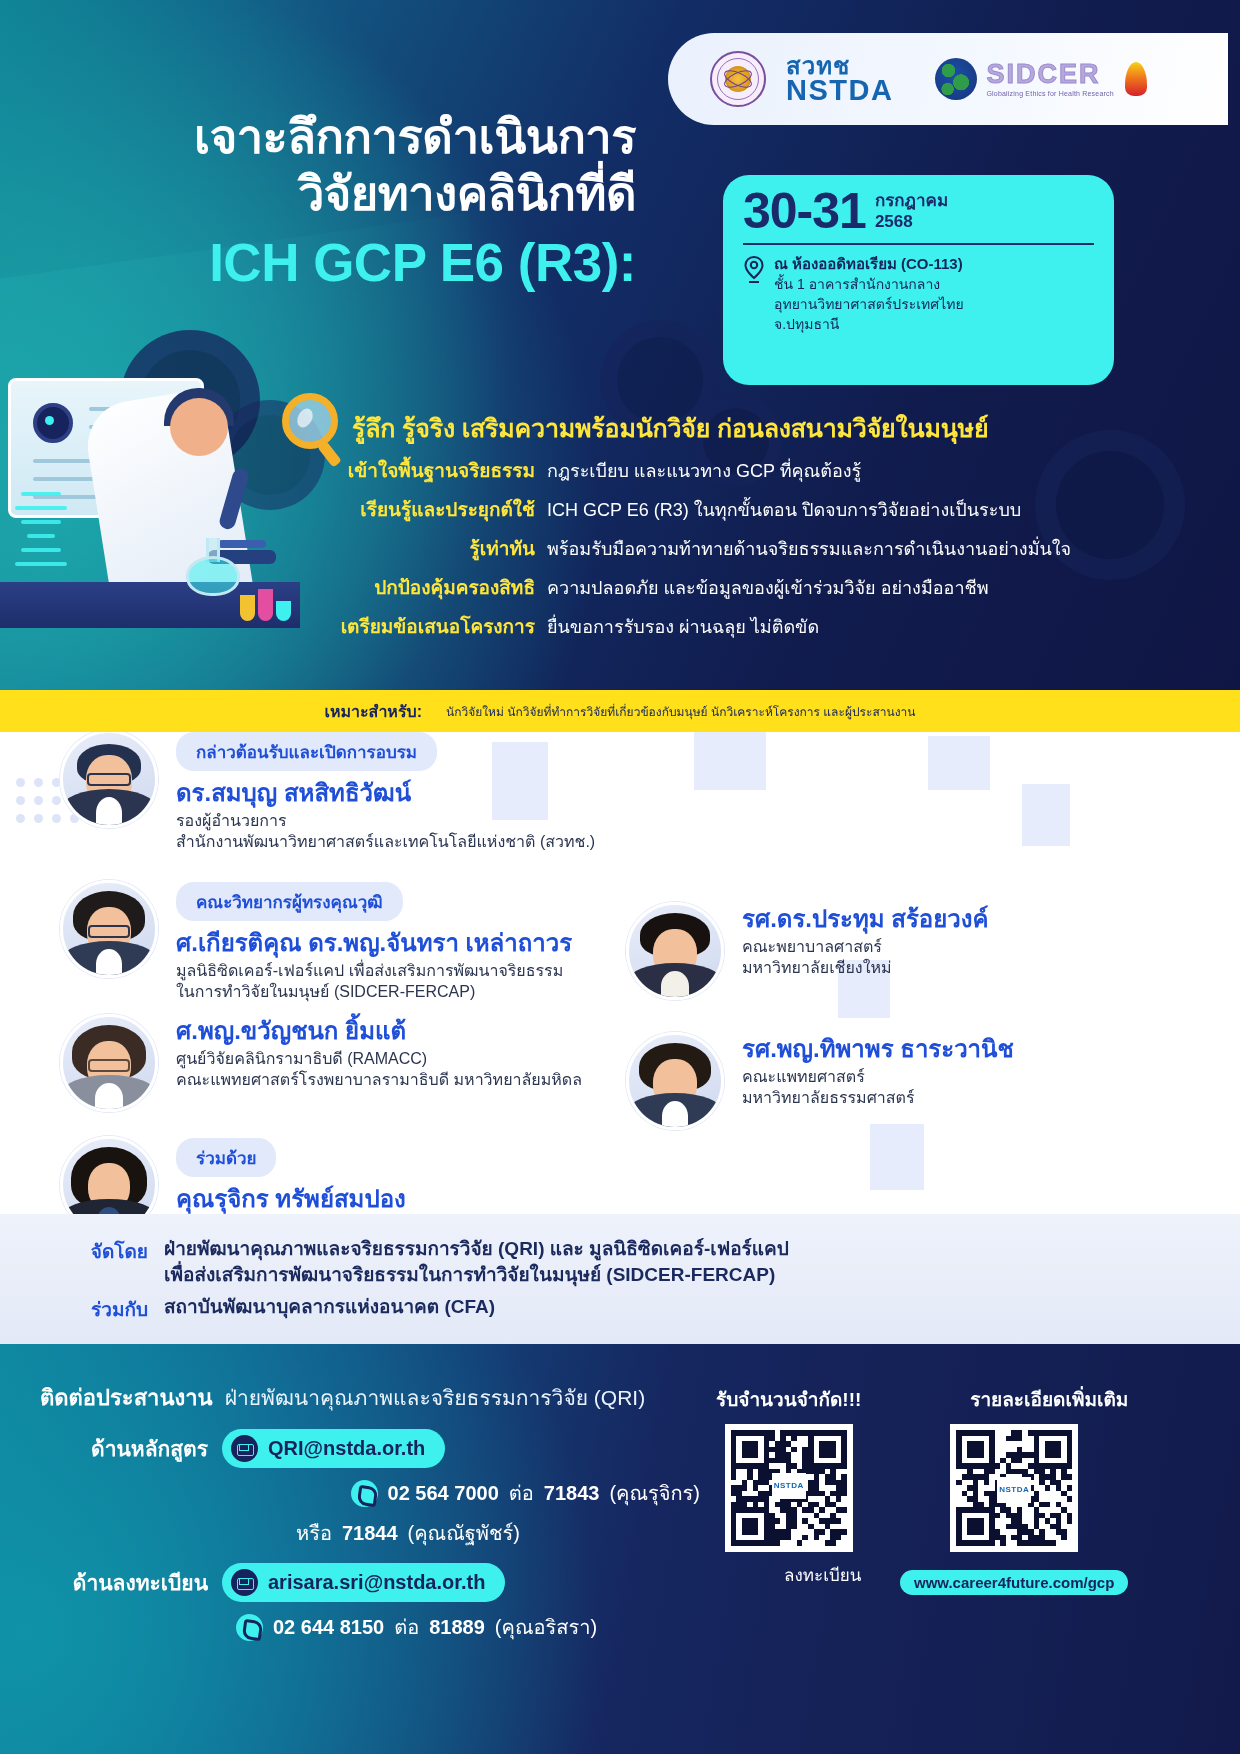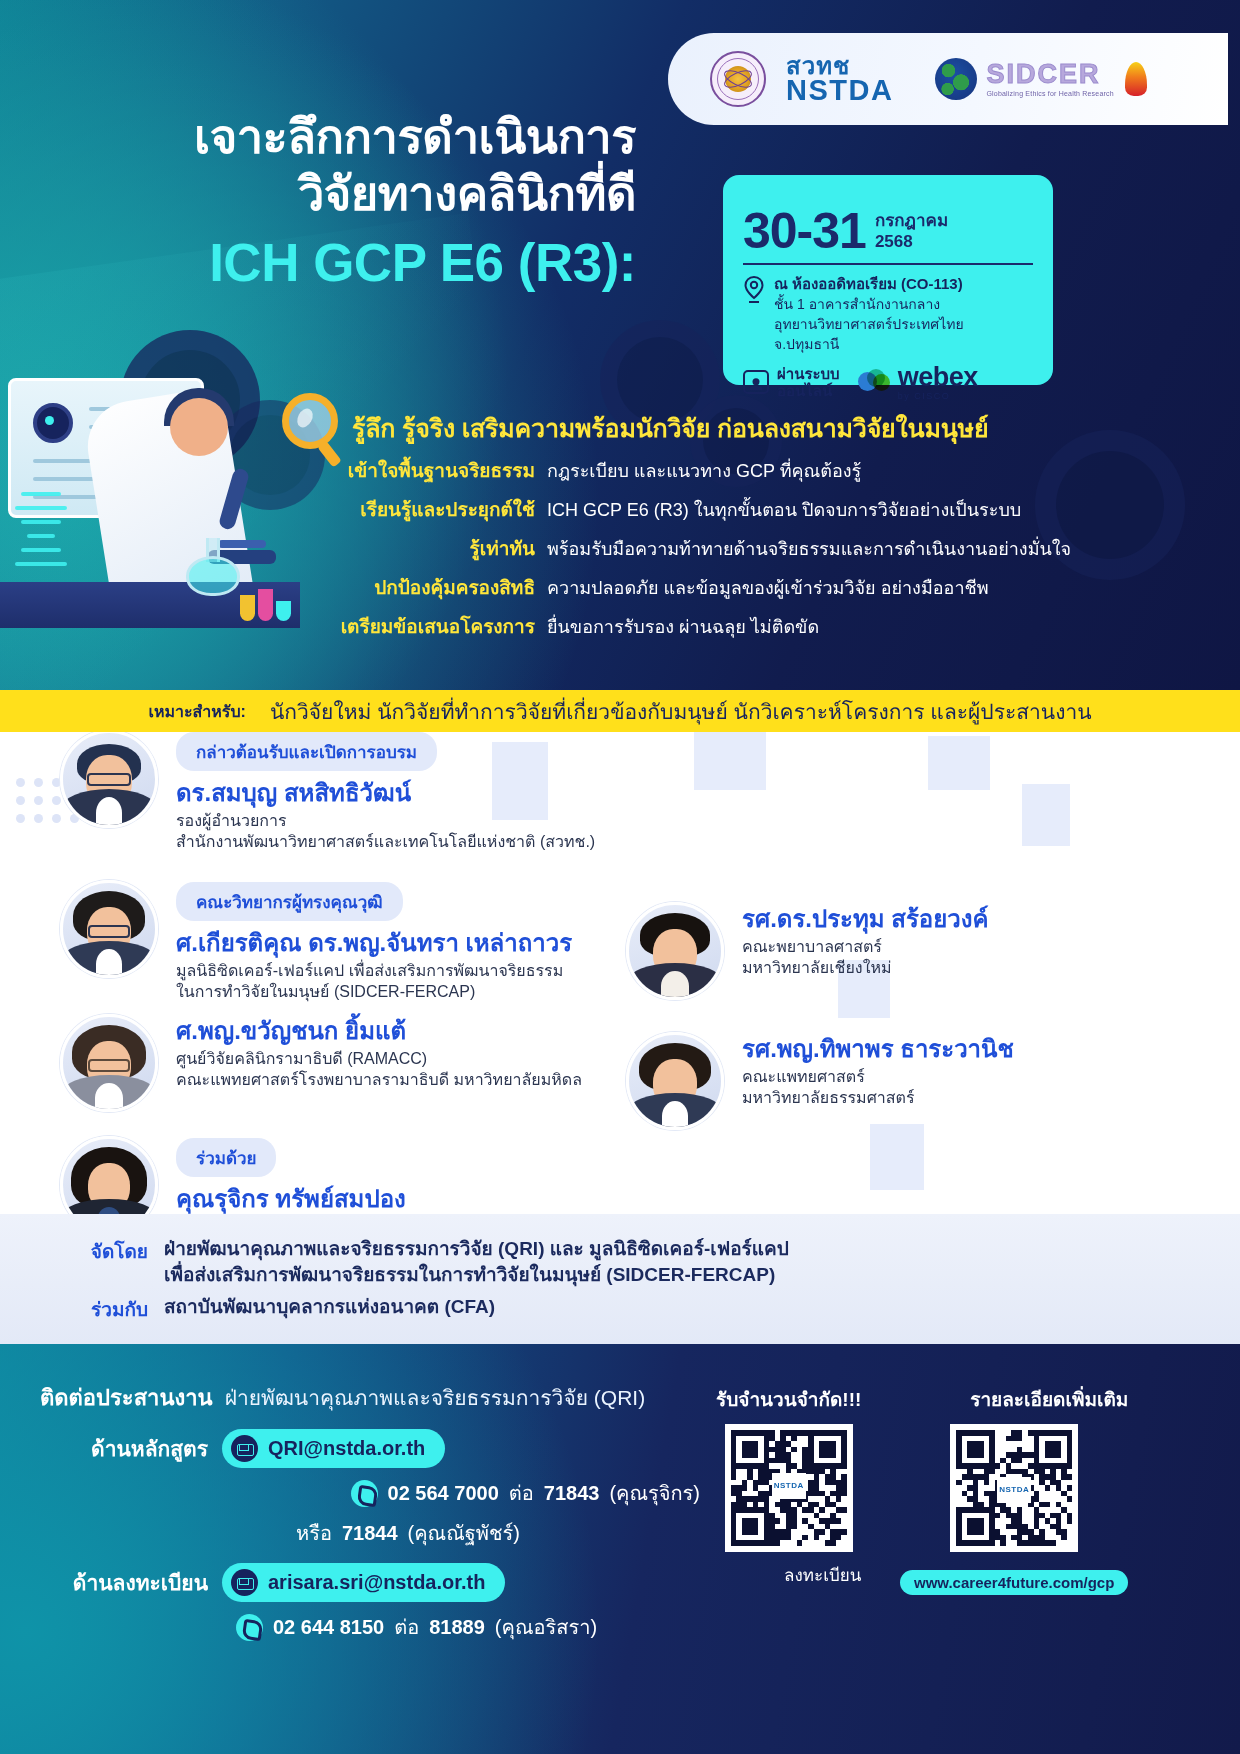--- a/index.html
+++ b/index.html
@@ -93,22 +93,22 @@
   .sidcer-txt{ display:flex; flex-direction:column;}
   .sidcer-name{ font-size:27px; font-weight:bold; color:#b7a8dc; letter-spacing:2px;
     -webkit-text-stroke:1px #9b8cce; line-height:1;}
   .sidcer-tag{ font-size:7px; color:#6f63a8; letter-spacing:.2px; margin-top:2px;}
   .flame{ width:22px;height:34px; margin-left:2px;
     background:linear-gradient(180deg,#f7d117 0%,#f07a1c 45%,#d6202a 100%);
     border-radius:60% 60% 48% 48% / 80% 80% 30% 30%; flex:none;}
 
   
   .infocard{
-    position:absolute; left:723px; top:175px; width:330px; height:210px;
-    background:#3ef0ee; border-radius:16px; padding:32px 20px 14px 20px;
+    position:absolute; left:723px; top:175px; width:391px; height:210px;
+    background:#3ef0ee; border-radius:26px; padding:12px 20px 14px 20px;
   }
   .date-row{ display:flex; align-items:flex-start; gap:9px;}
   .date-big{ font-size:50px; font-weight:bold; color:#1b2a6b; line-height:.96; letter-spacing:-1px;}
   .date-side{ display:flex; flex-direction:column; font-size:17px; font-weight:bold; color:#1b2a6b; padding-top:4px; line-height:1.22;}
   .divider{ height:2px; background:#1b2a6b; margin:8px 0 9px 0;}
   .venue-row{ display:flex; gap:9px; align-items:flex-start;}
   .pin{ width:22px;height:30px; flex:none; position:relative; margin-top:1px;}
   .pin svg{ display:block; }
   .venue-txt{ line-height:1.26; color:#16235d;}
   .venue-head{ font-size:15px; font-weight:bold;}
@@ -179,21 +179,21 @@
   .b-row{ display:flex; align-items:baseline; margin-bottom:9px; }
   .b-key{ width:247px; text-align:right; padding-right:12px; font-size:19px; font-weight:bold; color:#ffe63b; flex:none;}
   .b-val{ font-size:18px; color:#ffffff; }
 
   
   .yellowstrip{
     position:absolute; left:0; top:690px; width:1240px; height:42px;
     background:#ffe01b; display:flex; align-items:center; justify-content:center;
   }
   .ys-label{ font-size:16px; font-weight:bold; color:#16235d; }
-  .ys-text{ font-size:21px; color:#16235d; margin-left:24px;}
+  .ys-text{ font-size:12px; color:#16235d; margin-left:24px;}
 
   
   .speakers{
     position:absolute; left:0; top:732px; width:1240px; height:482px;
     background:#ffffff; overflow:hidden;
   }
   .sq{ position:absolute; background:#e6ecfb; }
   .dotgrid{ position:absolute; }
   .dotgrid i{ position:absolute; width:9px;height:9px;border-radius:50%; background:#dde4f7;}
 
@@ -367,38 +367,20 @@
           <path d="M11 2 C6 2 2.5 5.6 2.5 10.2 C2.5 16 11 23 11 23 C11 23 19.5 16 19.5 10.2 C19.5 5.6 16 2 11 2 Z" fill="none" stroke="#16235d" stroke-width="2"></path>
           <circle cx="11" cy="10" r="3.2" fill="none" stroke="#16235d" stroke-width="2"></circle>
           <line x1="6" y1="27" x2="16" y2="27" stroke="#16235d" stroke-width="2"></line>
         </svg>
       </span>
       <span class="venue-txt">
         <span class="venue-head">ณ ห้องออดิทอเรียม (CO-113)</span><br>
         <span class="venue-sub">ชั้น 1 อาคารสำนักงานกลาง</span><br>
         <span class="venue-sub">อุทยานวิทยาศาสตร์ประเทศไทย</span><br>
         <span class="venue-sub">จ.ปทุมธานี</span>
-      </span>
-    </div>
-    <div class="online-row">
-      <span class="monitor"></span>
-      <span class="online-txt">
-        <span>ผ่านระบบ</span><br>
-        <span>ออนไลน์</span>
-      </span>
-      <span class="webex">
-        <span class="webex-mark">
-          <i class="wm-a"></i>
-            <i class="wm-b"></i>
-            <i class="wm-c"></i>
-        </span>
-        <span class="webex-wordmark">
-          <span class="webex-name">webex</span>
-          <span class="webex-by">by CISCO</span>
-        </span>
       </span>
     </div>
   </div>
 
   <div class="magnifier">
     <div class="mag-ring"></div>
       <div class="mag-handle"></div>
   </div>
   <div class="headline">รู้ลึก รู้จริง เสริมความพร้อมนักวิจัย ก่อนลงสนามวิจัยในมนุษย์</div>
 

